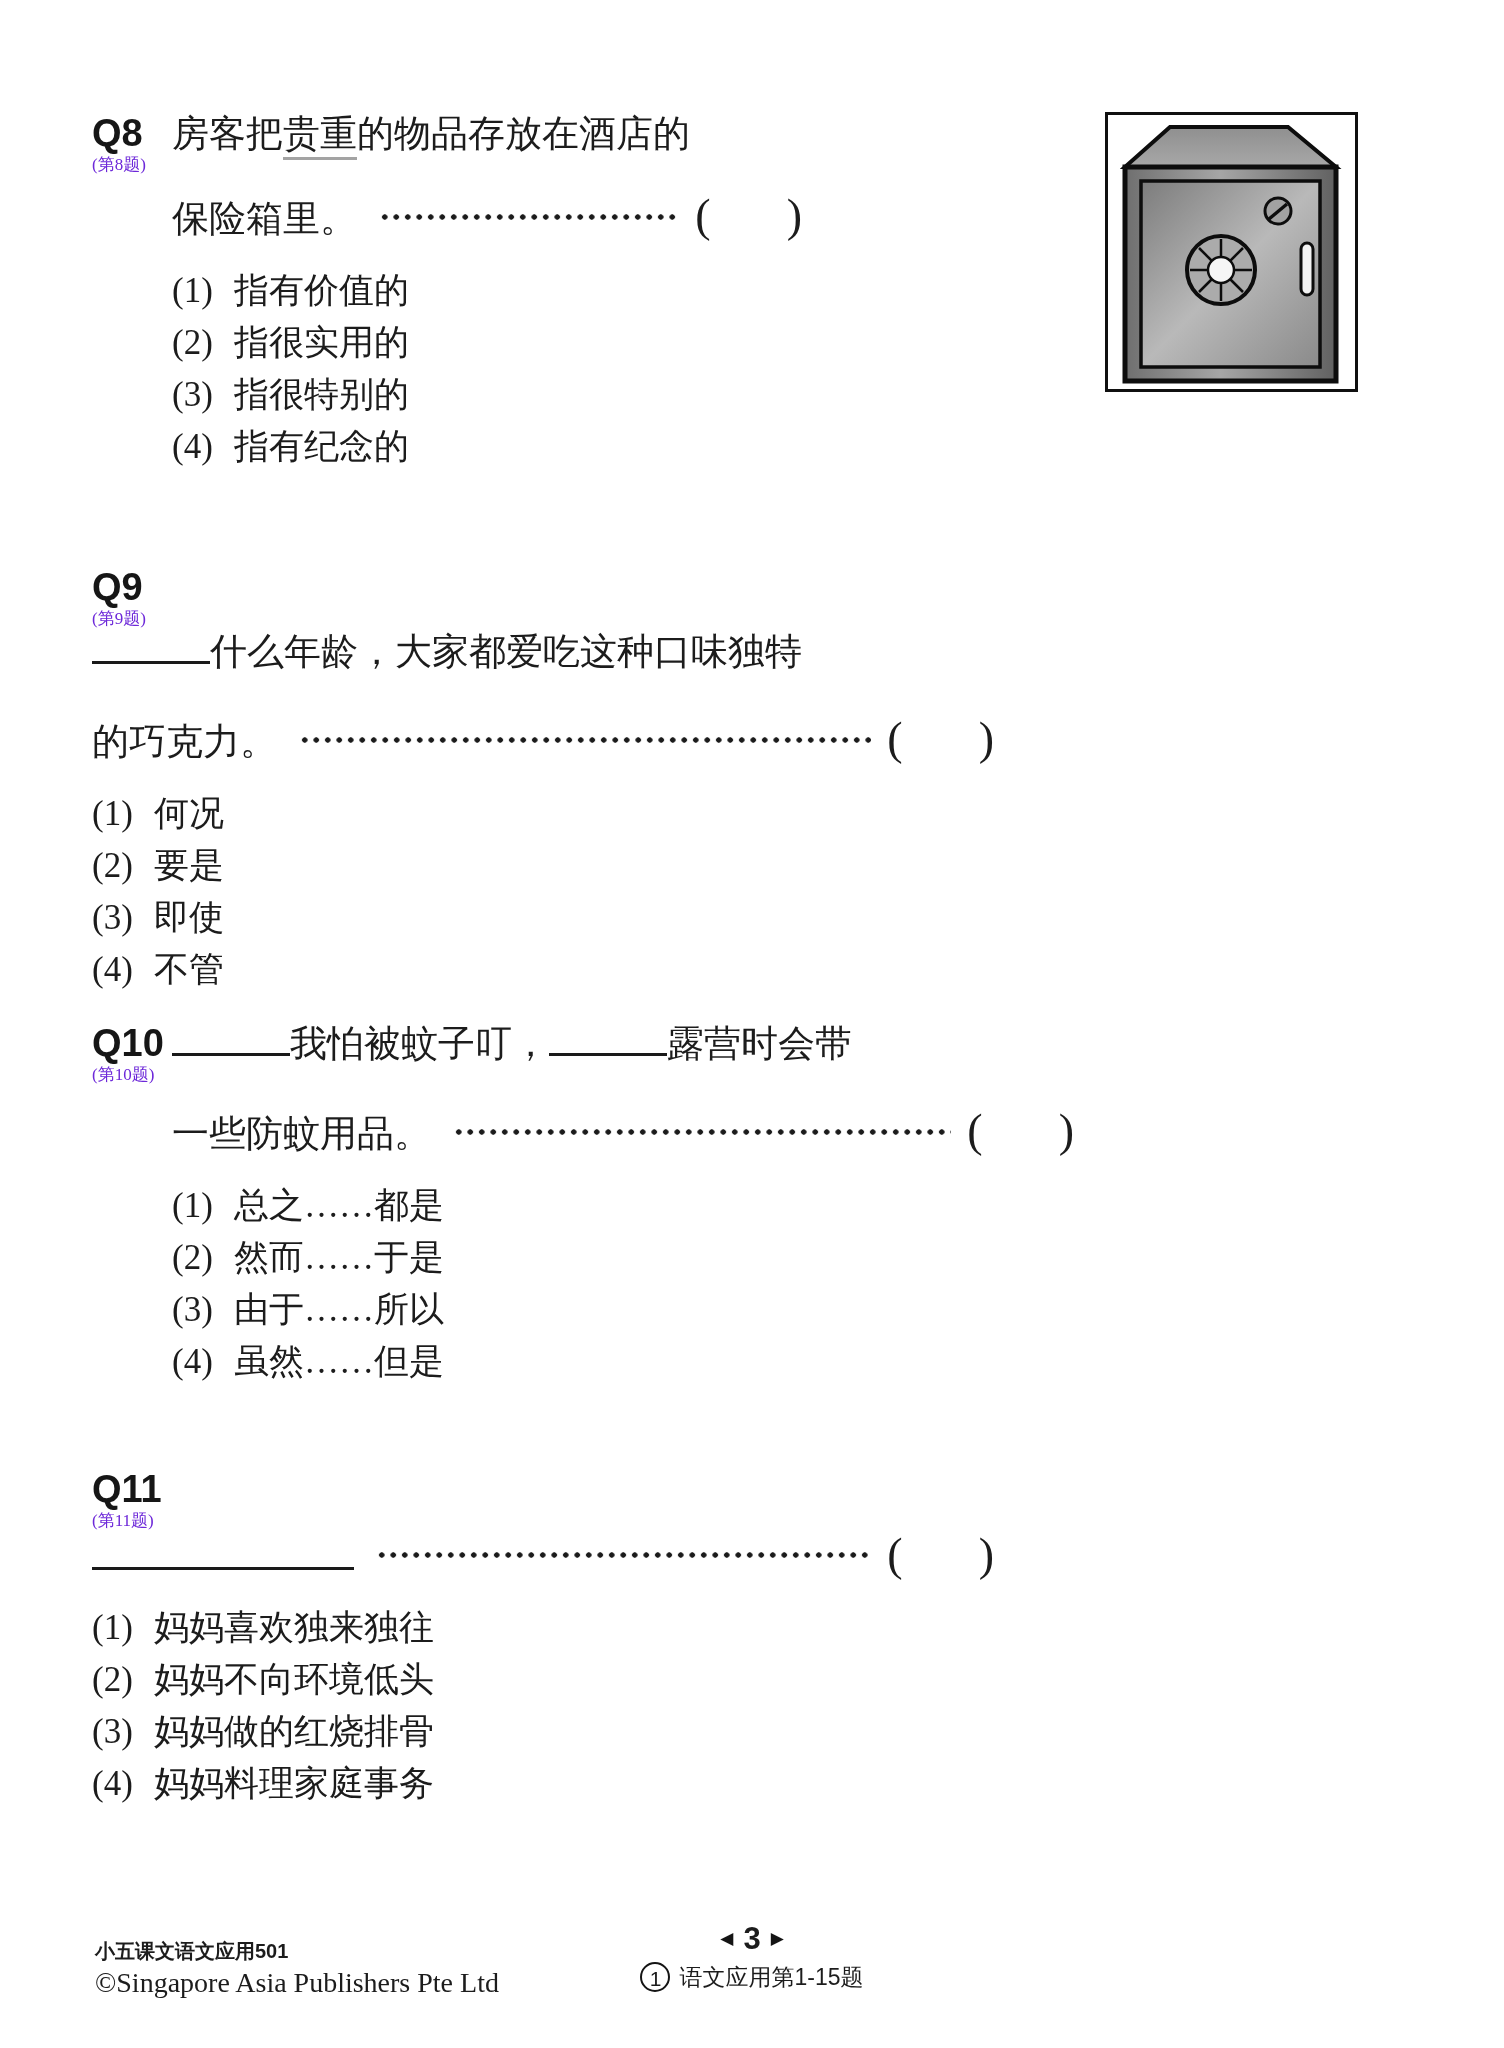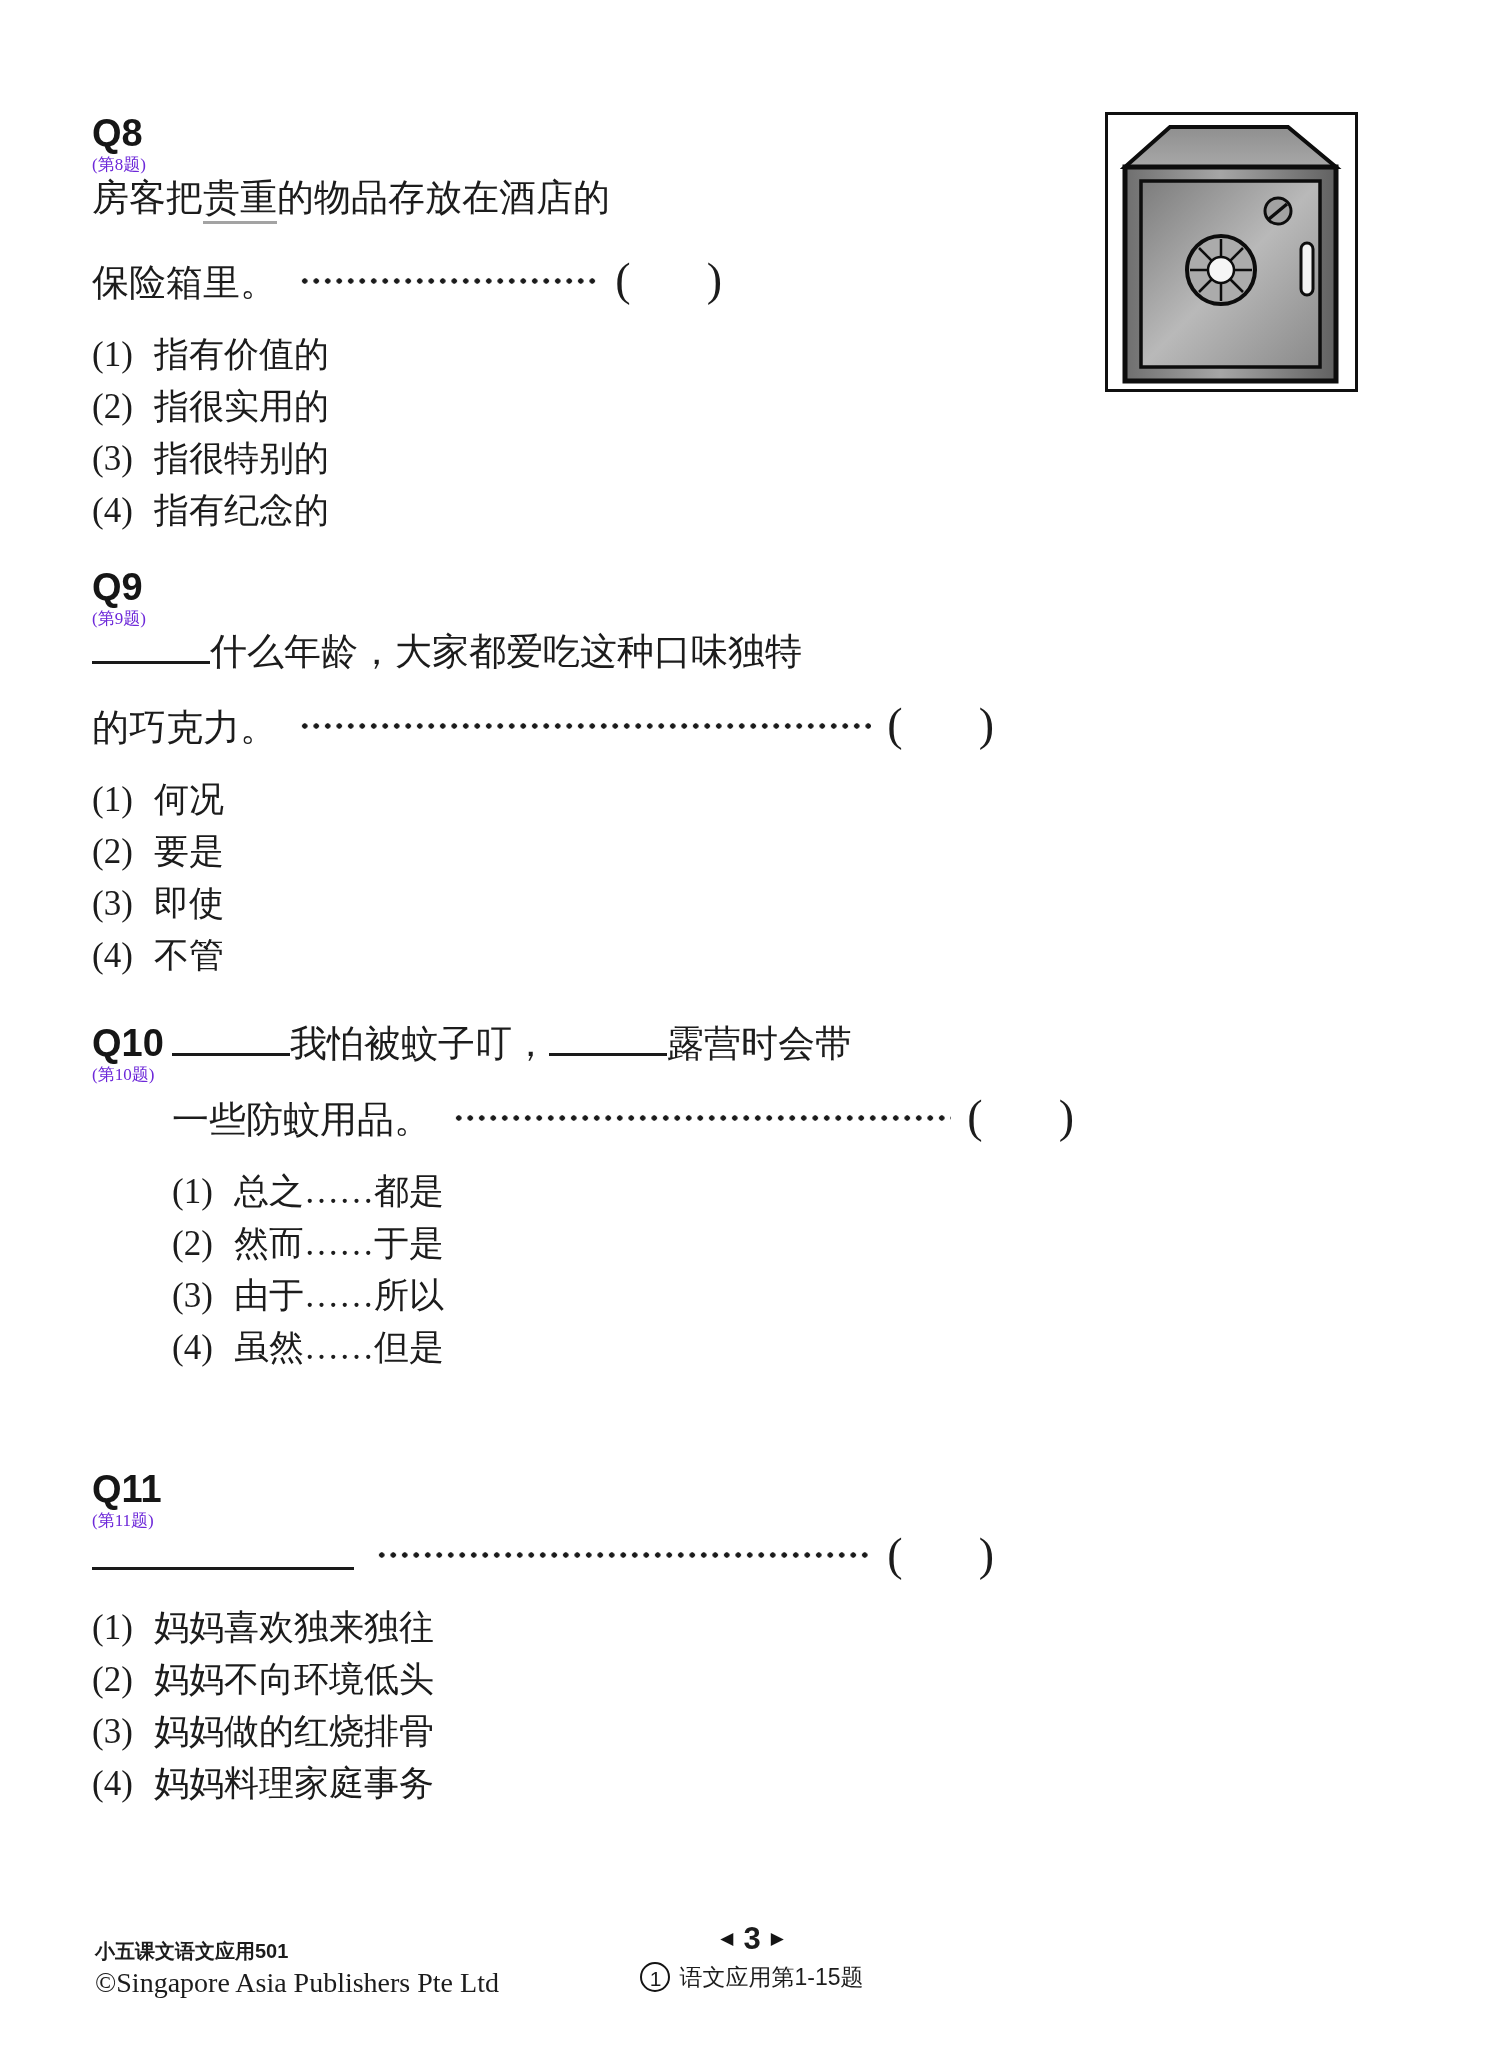--- a/index.html
+++ b/index.html
@@ -19,21 +19,21 @@
 
   .body-col { }
   .w-narrow { width:630px; }
   .w-wide  { width:902px; }
 
   .stem { font-size:37px; line-height:44px; white-space:nowrap; }
   .blank { display:inline-block; border-bottom:3px solid #1a1a1a; }
   .blank-sm { width:118px; }
   .blank-lg { width:262px; }
 
-  .answer-line { display:flex; align-items:baseline; margin-top:28px; }
+  .answer-line { display:flex; align-items:baseline; margin-top:42px; }
   .answer-line.big-gap { margin-top:37px; }
   .answer-text { font-size:37px; line-height:44px; white-space:nowrap; }
   .dots {
     flex:1; align-self:center; height:14px; margin:0 16px 0 22px;
     background-image:radial-gradient(circle, #1b1b1b 2.4px, transparent 3px);
     background-size:11.5px 14px; background-repeat:repeat-x; background-position:0 center;
   }
   .paren { font-size:46px; line-height:46px; font-weight:400; }
   .paren-gap { display:inline-block; width:76px; }
 
@@ -59,21 +59,21 @@
   .section-badge {
     display:inline-block; width:30px; height:30px; border:2.5px solid #141414; border-radius:50%;
     font-family:"Liberation Sans","DejaVu Sans",sans-serif; font-size:21px; line-height:30px; text-align:center;
     box-sizing:border-box; padding-top:0;
   }
   .section-label { font-family:"Liberation Sans","DejaVu Sans",sans-serif; font-size:23px; line-height:32px; }
 </style>
 </head>
 <body>
 
-<div class="q" id="q8" style="top:112px;flex-direction:column;">
+<div class="q" id="q8" style="top:112px;">
   <div class="label-col">
     <div class="qlabel">Q8</div>
     <div class="qsub">(第8题)</div>
   </div>
   <div class="body-col w-narrow">
     <div class="stem"><span>房客把</span><span style="border-bottom:3px solid #a3a3a3; padding-bottom:3px;">贵重</span><span>的物品存放在酒店的</span></div>
     <div class="answer-line big-gap">
       <span class="answer-text">保险箱里。</span>
       <span class="dots"></span>
       <span class="paren">(</span>

